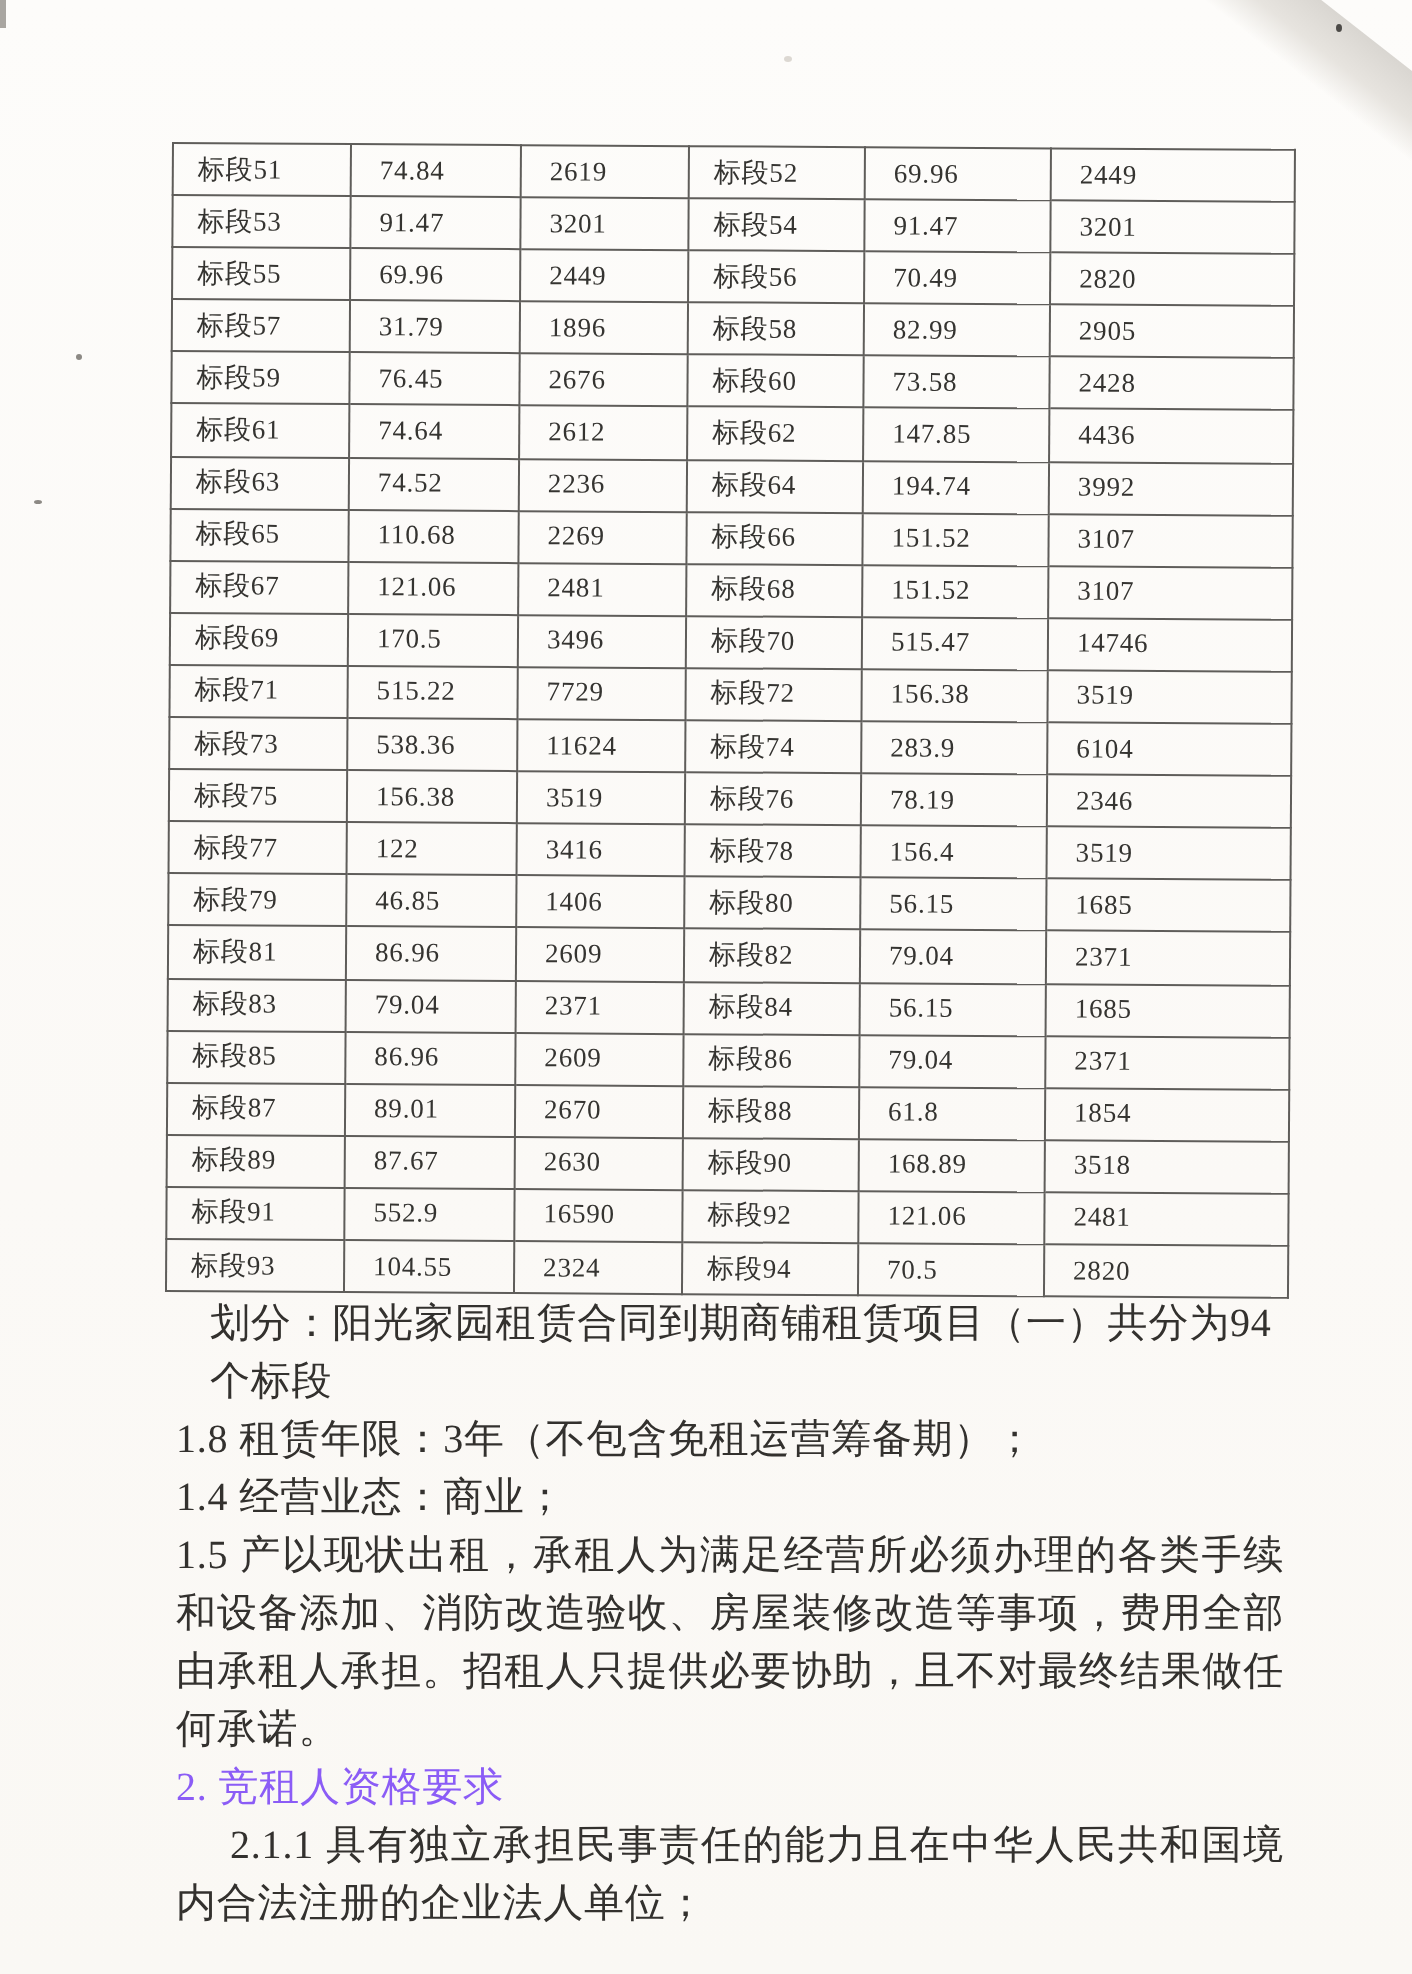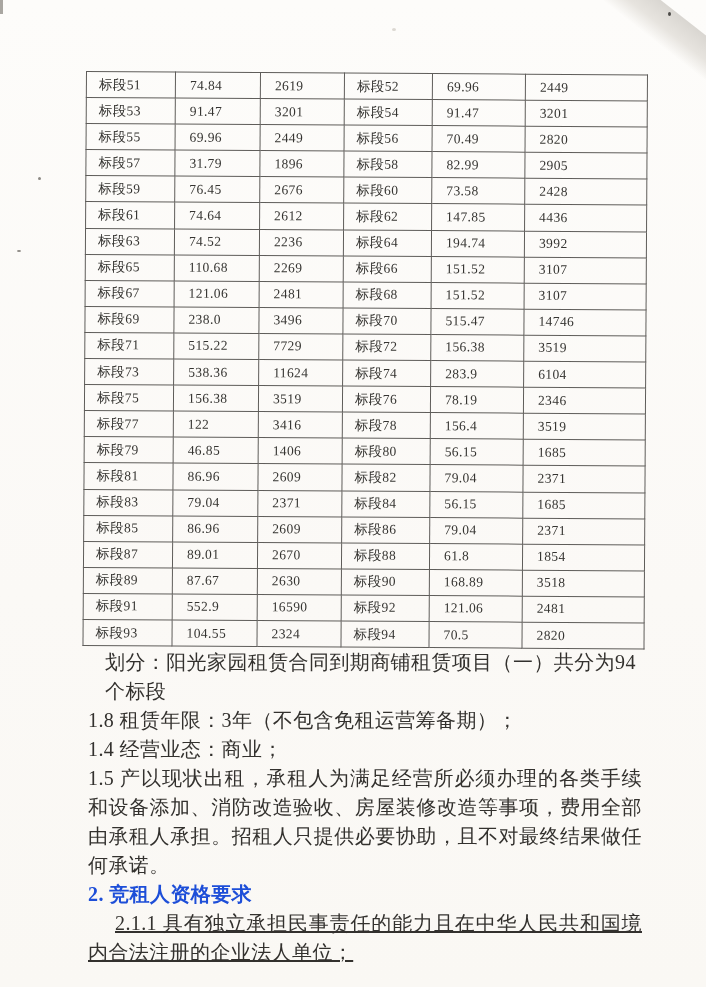--- a/index.html
+++ b/index.html
@@ -39,22 +39,22 @@
   }
   table.bid-table td.num{padding-left:14px;}
 
   .text-block{
     position:absolute;left:88px;top:648px;width:554px;
     font-size:20px;line-height:29px;letter-spacing:0.4px;color:#33312e;
   }
   .text-block p{margin:0;}
   .p-indent{padding-left:17px;}
   .p-just{text-align:justify;}
-  .p-bold{font-weight:bold;color:#1d4ed8;}
-  .p-first-indent{text-indent:27px;text-align:justify;text-decoration:underline;}
+  .p-bold{font-weight:normal;color:#8b5cf6;}
+  .p-first-indent{text-indent:27px;text-align:justify;}
 </style>
 </head>
 <body>
 
 <div class="scan-artifact corner-shadow"></div>
 <div class="scan-artifact edge-sliver"></div>
 <div class="scan-artifact speck s1"></div>
 <div class="scan-artifact speck s2"></div>
 <div class="scan-artifact speck s3"></div>
 <div class="scan-artifact speck s4"></div>
@@ -136,21 +136,21 @@
       <tr>
         <td>标段67</td>
         <td class="num">121.06</td>
         <td class="num">2481</td>
         <td>标段68</td>
         <td class="num">151.52</td>
         <td class="num">3107</td>
       </tr>
       <tr>
         <td>标段69</td>
-        <td class="num">238.0</td>
+        <td class="num">170.5</td>
         <td class="num">3496</td>
         <td>标段70</td>
         <td class="num">515.47</td>
         <td class="num">14746</td>
       </tr>
       <tr>
         <td>标段71</td>
         <td class="num">515.22</td>
         <td class="num">7729</td>
         <td>标段72</td>

